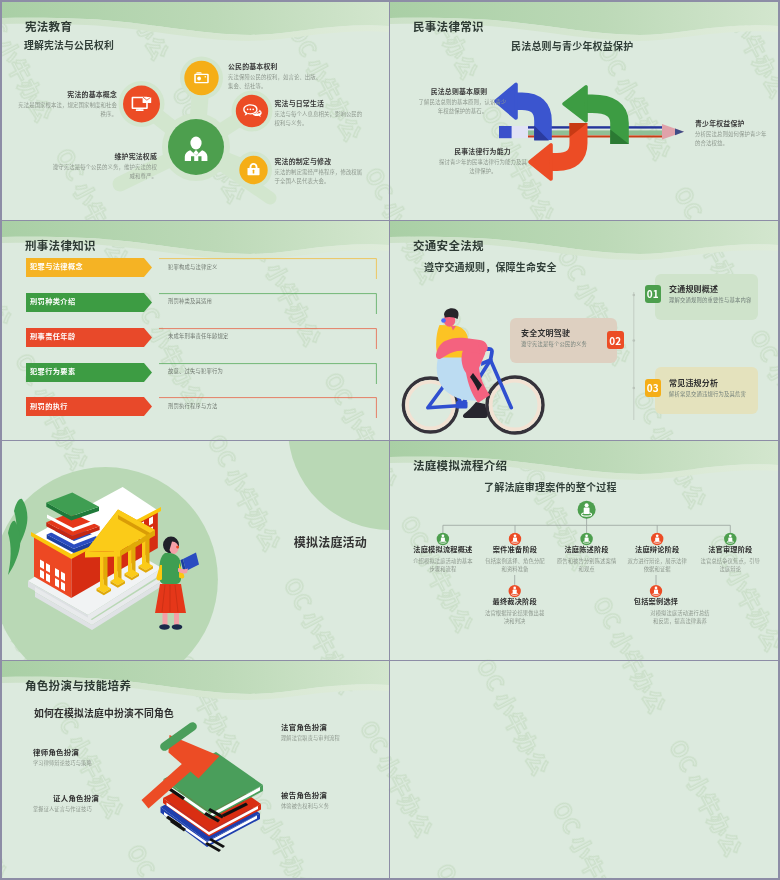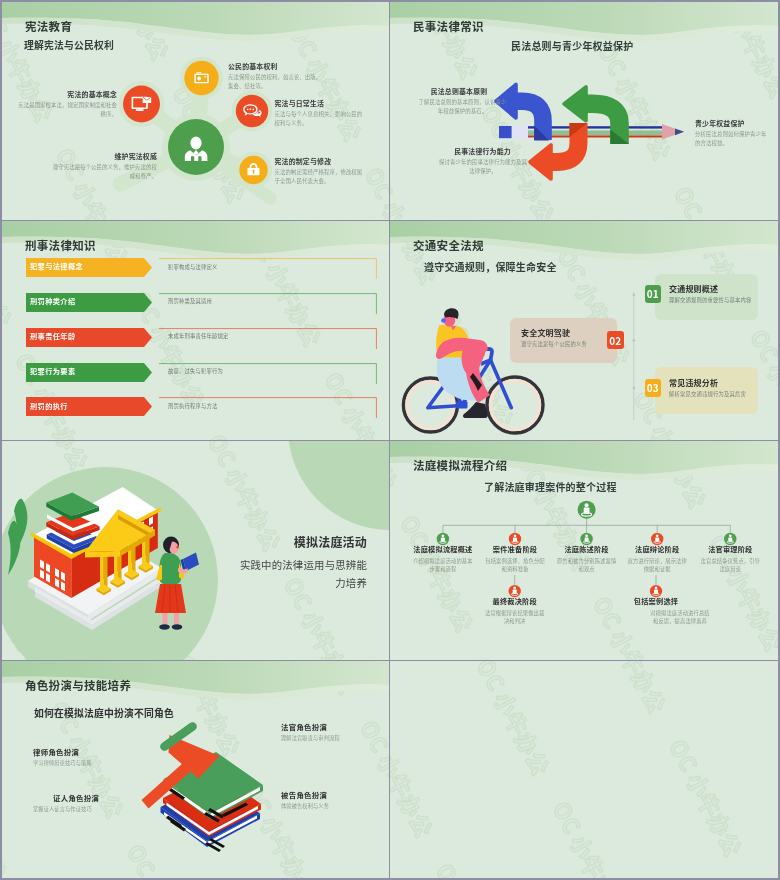--- a/index.html
+++ b/index.html
@@ -459,21 +459,20 @@
       <path d="M160.5,172 L160.5,184 L165.5,184 L165.5,172 Z" fill="#f4a0a8"></path>
       <path d="M172,172 L172,184 L177,184 L177,172 Z" fill="#f4a0a8"></path>
       <ellipse cx="162.5" cy="186" rx="5.3" ry="2.7" fill="#1b2a4a"></ellipse>
       <ellipse cx="175" cy="186" rx="5.3" ry="2.7" fill="#1b2a4a"></ellipse>
       <path d="M181,118 L194,111.5 L197,123.5 L184,130 Z" fill="#2a4cc0"></path>
       <path d="M181,118 L184,130 L181.5,131 L178.5,119 Z" fill="#1d3fa0"></path>
       <path d="M176,127 C180,128.5 183.5,128.5 186,127.5 L185,132 C181.5,133 178,132 176,130.5 Z" fill="#f4a0a8"></path>
     </g>
   </svg>
   <div class="s5-title">模拟法庭活动</div>
-  <div class="s5-sub">实践中的法律运用与思辨能力培养</div>
 </div>
 
 <div class="slide c1 r2">
   <div class="wmbox">
         <svg width="780" height="880" style="position:absolute;left:-390px;top:-441px">
           <rect width="780" height="880" fill="url(#wmpat)"></rect>
         </svg>
       </div>
   <div class="wavebg">
     <svg viewBox="0 0 388 50" preserveAspectRatio="none">

